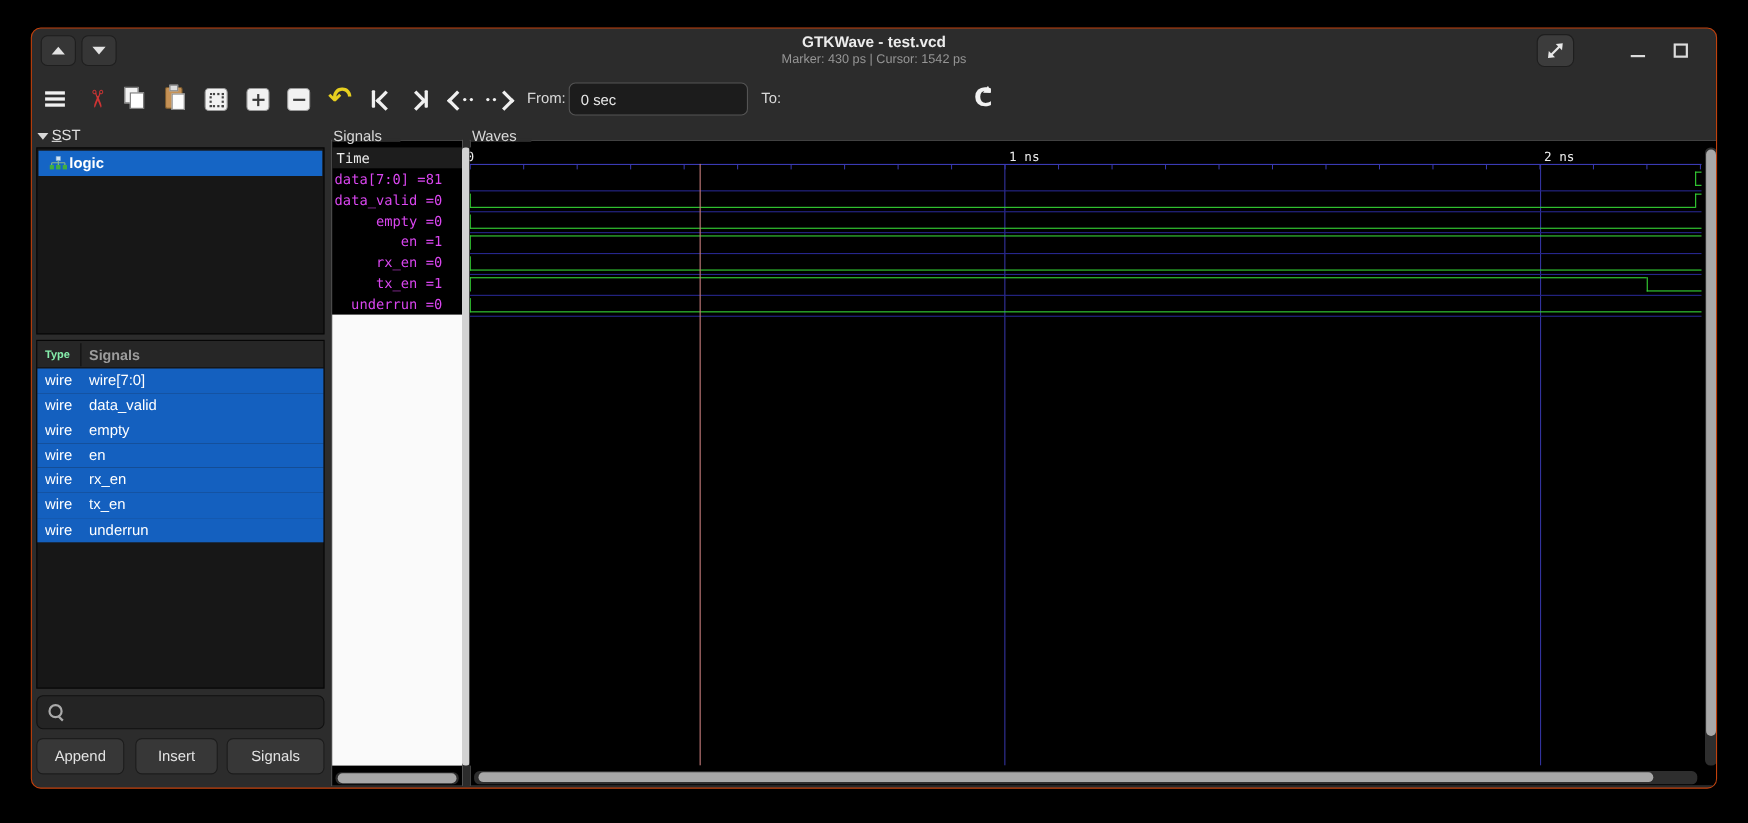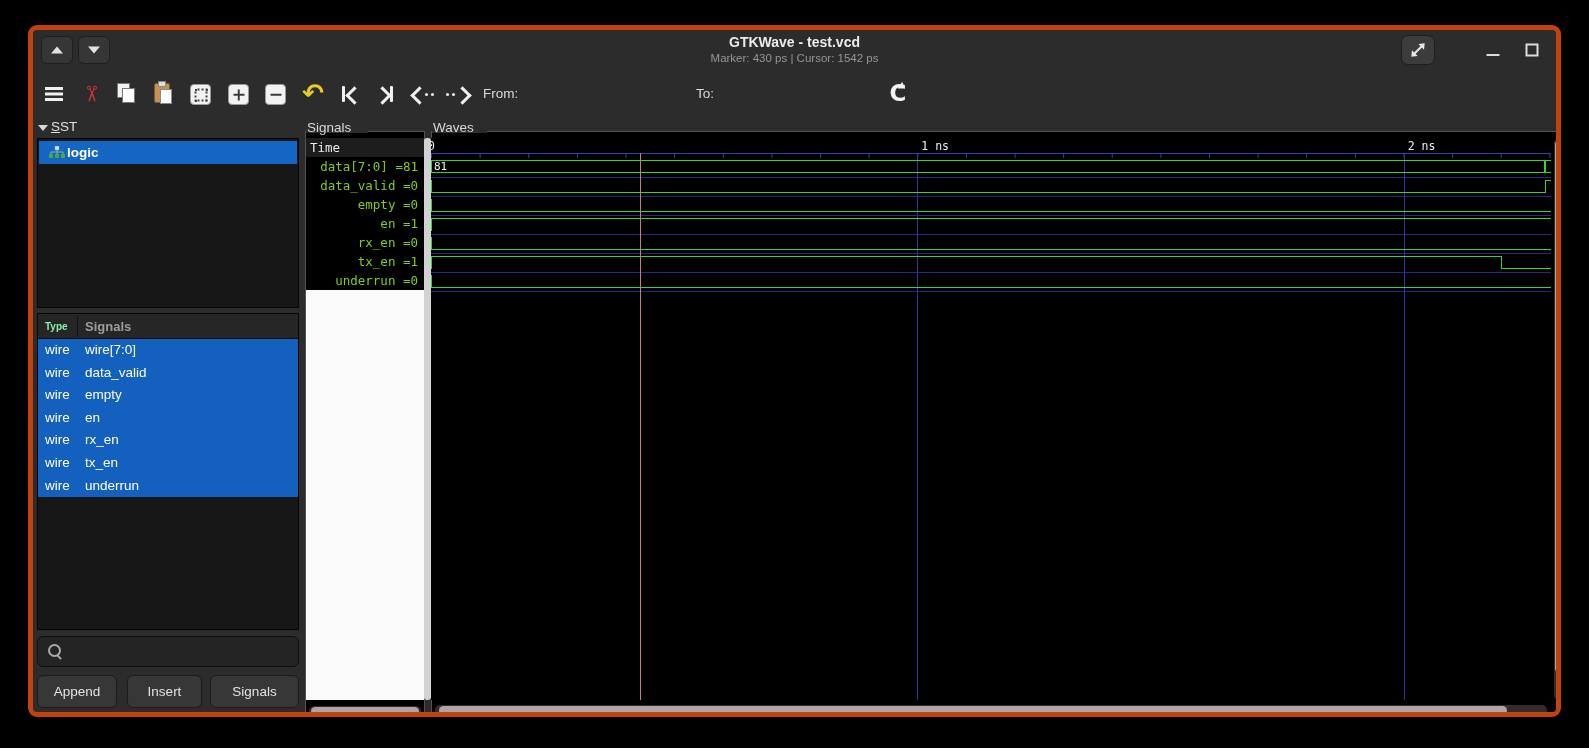--- a/index.html
+++ b/index.html
@@ -1,19 +1,19 @@
 <!DOCTYPE html>
 <html><head>
 <meta charset="utf-8">
 <style>
   html,body{margin:0;padding:0;background:#000;}
   .stage{position:relative;width:1589px;height:748px;background:#000;overflow:hidden;
          font-family:"Liberation Sans","DejaVu Sans",sans-serif;}
   .window{position:absolute;left:28px;top:25px;width:1533px;height:692px;background:#2c2c2c;
-          border-radius:9px;border:5px solid #c2410c;box-sizing:border-box;overflow:hidden;}
+          border-radius:9px;border:1px solid #c2410c;box-sizing:border-box;overflow:hidden;}
 
   
   .titlebar{position:absolute;left:0;top:0;width:100%;height:40px;}
   .tb-btn{position:absolute;top:6px;width:32px;height:28px;background:#363636;border:1px solid #1e1e1e;
           border-radius:6px;box-sizing:border-box;}
   .tri-up{position:absolute;left:50%;top:50%;transform:translate(-50%,-50%);width:0;height:0;
           border-left:6px solid transparent;border-right:6px solid transparent;border-bottom:7px solid #e3e3e3;}
   .tri-down{position:absolute;left:50%;top:50%;transform:translate(-50%,-50%);width:0;height:0;
           border-left:6px solid transparent;border-right:6px solid transparent;border-top:7px solid #e3e3e3;}
   .title-block{position:absolute;left:50%;top:4px;transform:translateX(-50%);text-align:center;}
@@ -92,21 +92,21 @@
 
   
   .sig-label,.waves-label{position:absolute;top:90px;font-size:13.5px;color:#d8d8d8;}
   .sig-label{left:274px;}
   .waves-label{left:400px;}
   .sig-frame{position:absolute;left:272px;top:101px;width:120px;height:588px;border:1px solid #525252;
              border-bottom-color:#3a3a3a;box-sizing:border-box;background:#000;}
   .sig-frame-top-gap{position:absolute;left:273px;top:100px;width:62px;height:3px;background:#2c2c2c;}
   .sig-rows{position:absolute;left:273px;top:108px;width:118px;font-family:"DejaVu Sans Mono","Liberation Mono",monospace;}
   .time-row{height:19px;line-height:19px;background:#1d1d1d;color:#ececec;font-size:12.5px;padding-left:4px;}
-  .sig-entry{height:19px;line-height:19px;color:#84cc16;font-size:12.5px;text-align:right;padding-right:6px;
+  .sig-entry{height:19px;line-height:19px;color:#d946ef;font-size:12.5px;text-align:right;padding-right:18px;
              white-space:pre;}
   .sig-white{position:absolute;left:273px;top:260px;width:118px;height:410px;background:#fafafa;}
   .sash{position:absolute;left:391px;top:108px;width:7px;height:562px;background:#d2d2d2;border-radius:3px;}
 
   
   .waves-frame{position:absolute;left:398px;top:101px;width:1136px;height:588px;border:1px solid #525252;
                border-bottom-color:#3a3a3a;box-sizing:border-box;background:#000;}
   .waves-frame-top-gap{position:absolute;left:399px;top:100px;width:55px;height:3px;background:#2c2c2c;}
   .waves-canvas{position:absolute;left:398px;top:108px;width:1120px;height:562px;background:#000;overflow:hidden;}
   .ruler{position:absolute;left:0;top:0;width:100%;height:16px;border-bottom:1px solid #3a3ab4;box-sizing:border-box;}
@@ -198,20 +198,21 @@
       <div class="ticon" style="left:375px;">
           <div class="chev l" style="left:5px;"></div>
           <div class="dots" style="left:17px;"></div>
         </div>
       <div class="ticon" style="left:410px;">
           <div class="dots" style="left:3px;"></div>
           <div class="chev r" style="left:13px;"></div>
         </div>
 
       <span class="tb-label" style="left:450px;">From:</span>
+      <input class="tb-input" style="left: 488px; width: 163px;" value="0 sec">
       <span class="tb-label" style="left:663px;">To:</span>
       <div class="reload-ic">
         <div class="reload-c">C</div>
         <div class="reload-tri"></div>
       </div>
     </div>
 
     <div class="sst-expander"></div>
     <div class="sst-label">SST</div>
 
@@ -307,21 +308,20 @@
           <span class="rlabel" style="left: 43.4216%; margin-left: 4px;">1 ns</span>
           <span class="rlabel" style="left: 86.8432%; margin-left: 4px; text-align: center;">2 ns</span>
         </div>
       <div class="ruler-ticks" id="ruler-ticks" style="background-image: linear-gradient(90deg, rgb(58, 58, 180) 0px, rgb(58, 58, 180) 1px, transparent 1px); background-size: 4.34216% 100%;"></div>
       <div id="gridlines">
           <div class="gridline" style="left: 43.4216%; background: rgb(50, 50, 158);"></div>
           <div class="gridline" style="left: 86.8432%; background: rgb(50, 50, 158);"></div>
         </div>
       <div class="wave-rows" id="wave-rows">
           <div class="wave-row" style="border-bottom: 1px solid rgb(38, 38, 140);">
-            <div class="bus-seg" style="left: 0%; width: 99.4355%; border: 1px solid rgb(53, 212, 53);">81</div>
             <div class="bus-seg" style="left: 99.4355%; width: 0.564481%; border-top: 1px solid rgb(53, 212, 53); border-right: none; border-bottom: 1px solid rgb(53, 212, 53); border-left: 1px solid rgb(53, 212, 53); border-image: initial;"></div>
           </div>
           <div class="wave-row" style="border-bottom: 1px solid rgb(38, 38, 140);">
             <div class="hline" style="left: 0%; width: 99.4355%; top: 14px; background: rgb(53, 212, 53);"></div>
             <div class="vline" style="left: 0%; background: rgb(53, 212, 53);"></div>
             <div class="hline" style="left: 99.4355%; width: 0.564481%; top: 2px; background: rgb(53, 212, 53);"></div>
             <div class="vline" style="left: 99.4355%; background: rgb(53, 212, 53);"></div>
           </div>
           <div class="wave-row" style="border-bottom: 1px solid rgb(38, 38, 140);">
             <div class="hline" style="left: 0%; width: 100%; top: 14px; background: rgb(53, 212, 53);"></div>

